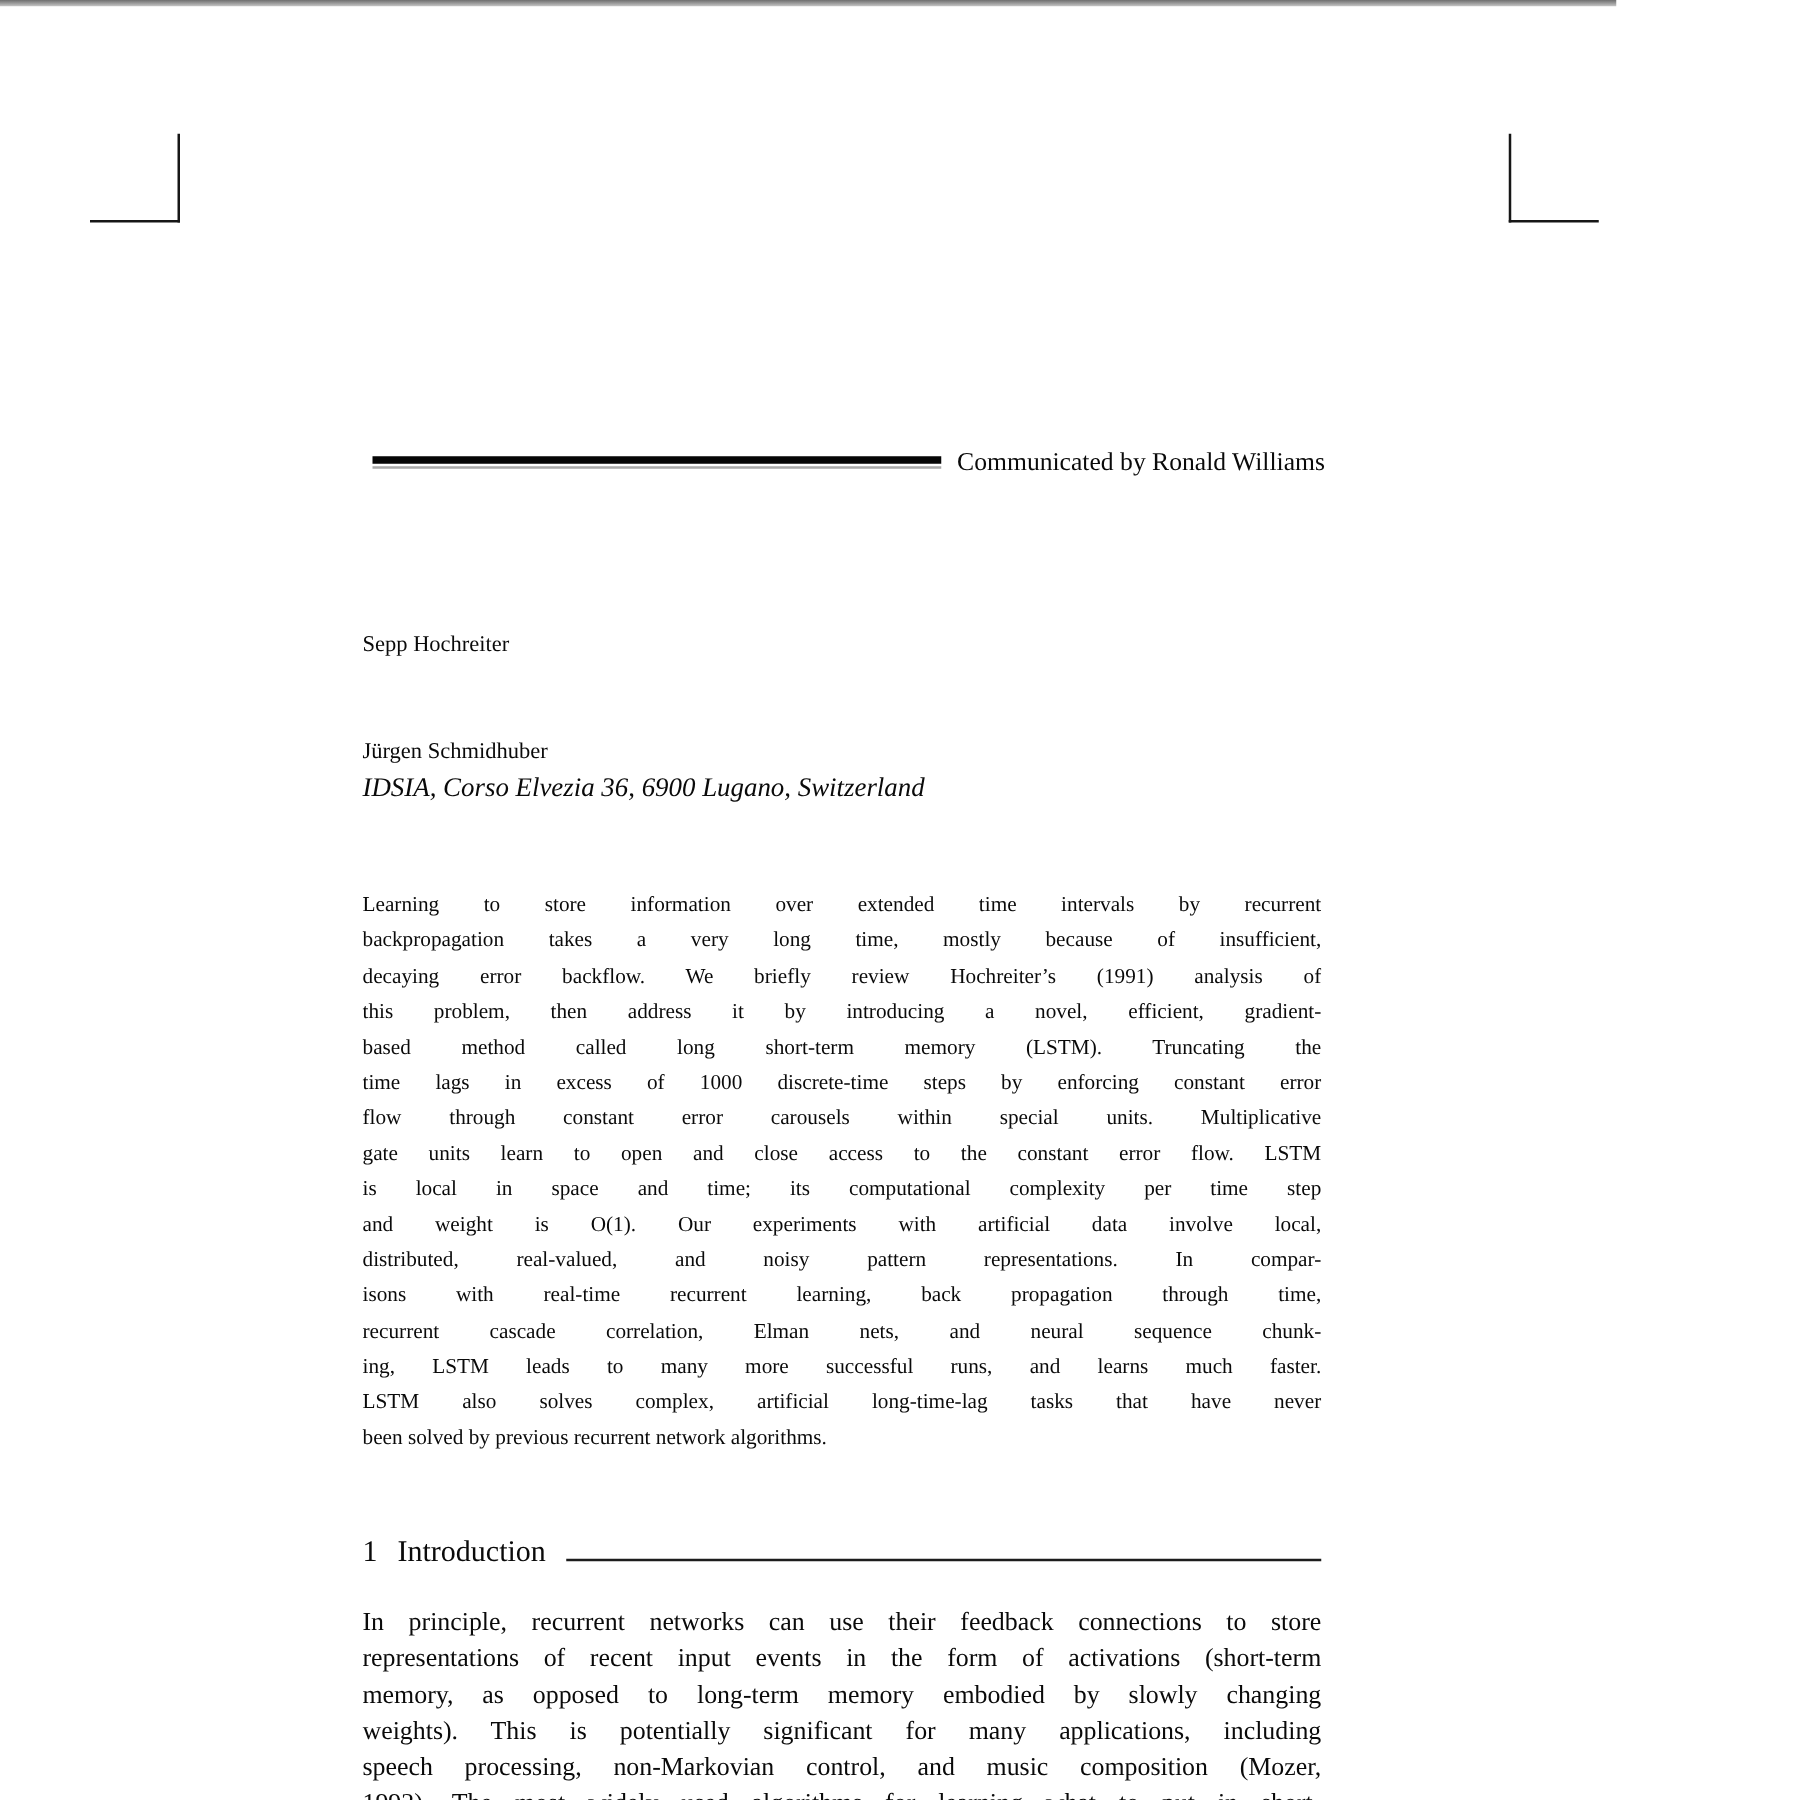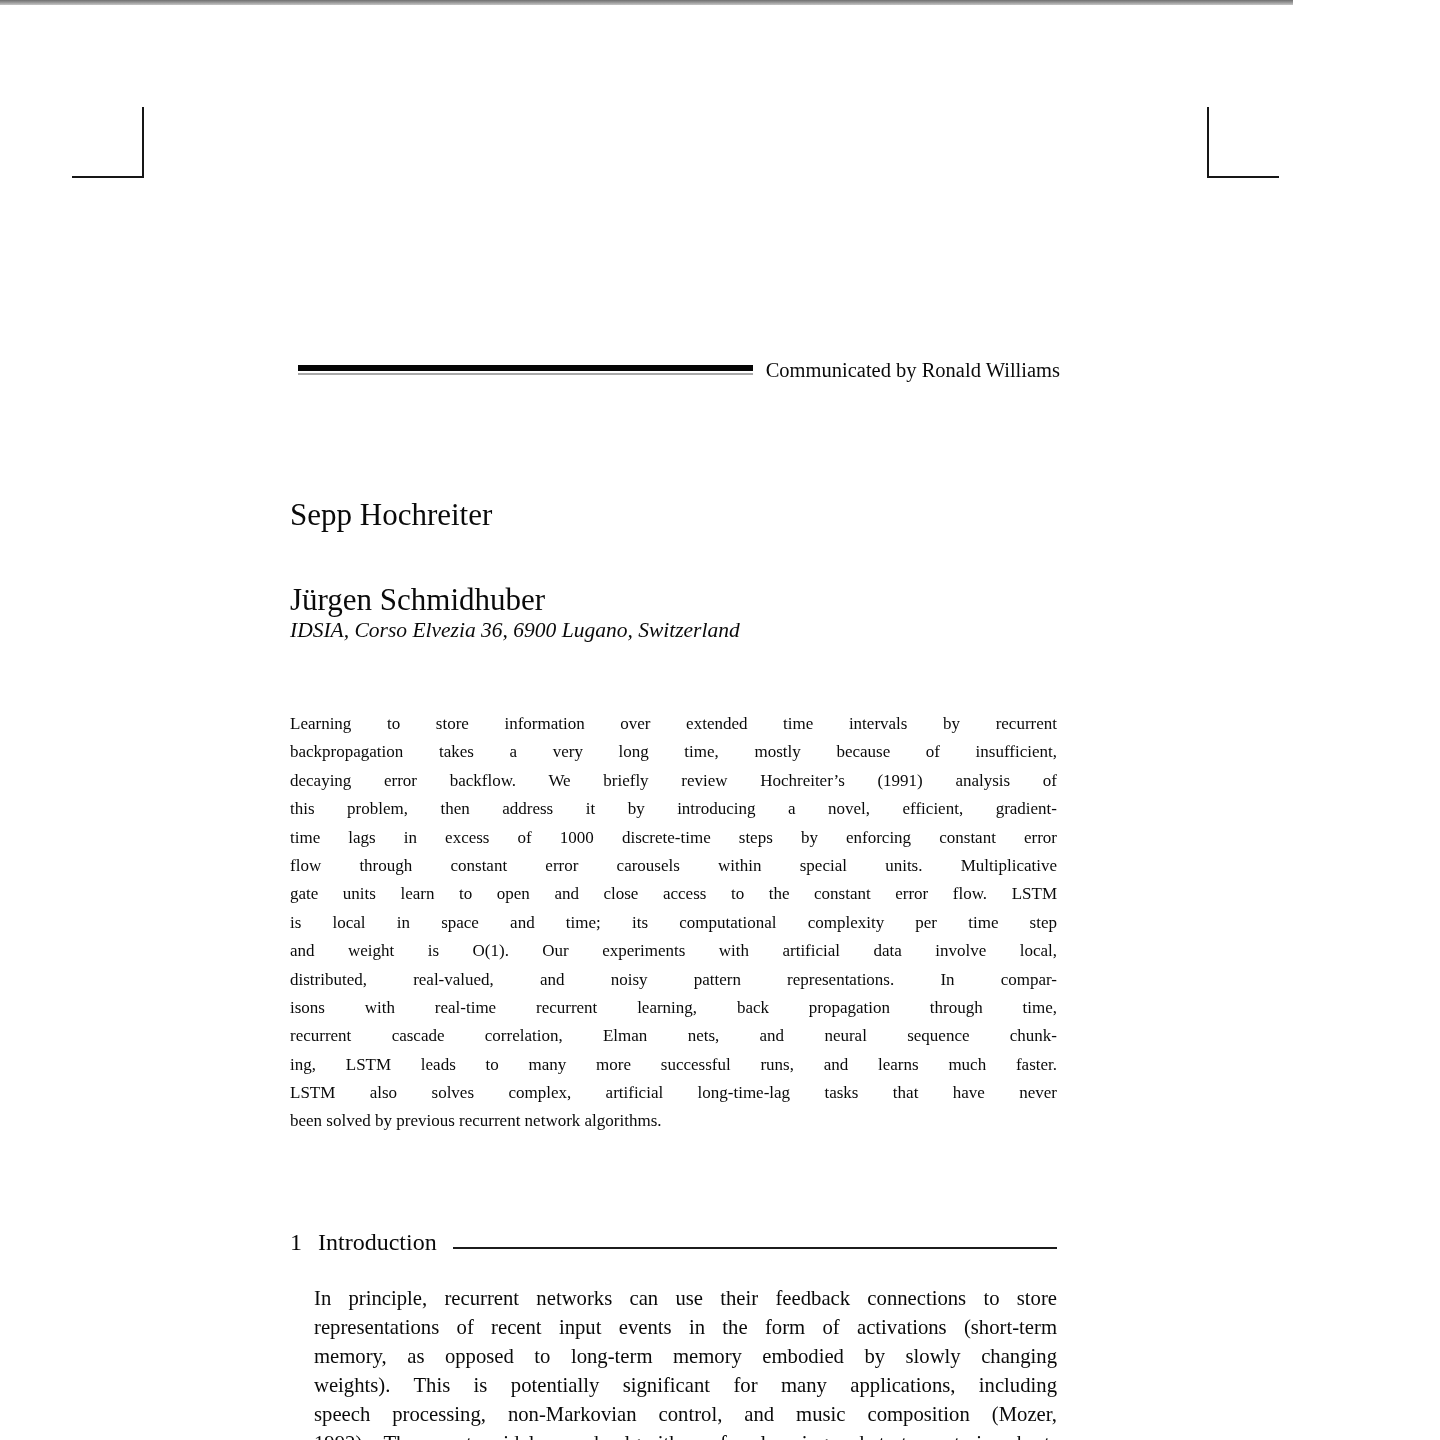--- a/index.html
+++ b/index.html
@@ -37,21 +37,21 @@
   .comm-text { font-size: 20.5px; line-height: 26px; white-space: nowrap; }
 
   .title {
     position: absolute; left: 290px; top: 428px; margin: 0;
     font-size: 29px; font-weight: 400; letter-spacing: 0.2px;
   }
 
   .author-block { position: absolute; left: 290px; }
   .author-block.b1 { top: 500px; }
   .author-block.b2 { top: 585px; }
-  .author-name  { font-size: 31px; line-height: 30px; }
+  .author-name  { font-size: 18px; line-height: 30px; }
   .author-affil { font-size: 21.5px; line-height: 30px; font-style: italic; }
 
   .abstract {
     position: absolute; left: 290px; top: 710px; width: 767px;
     font-size: 17px;
   }
   .abstract .jline { line-height: 28.4px; height: 28.4px; overflow: hidden; }
 
   .jline { text-align: justify; text-align-last: justify; -moz-text-align-last: justify; }
   .jline.noj { text-align-last: left; -moz-text-align-last: left; }
@@ -61,21 +61,21 @@
     display: flex; align-items: center; font-size: 24px;
   }
   .sec-num   { margin-right: 16px; }
   .sec-label { margin-right: 16px; white-space: nowrap; }
   .sec-rule  { flex: 1; height: 2px; background: #1c1c1c; align-self: center; transform: translateY(5px); }
 
   .intro {
     position: absolute; left: 290px; top: 1284px; width: 767px;
     font-size: 20.7px;
   }
-  .intro .jline { line-height: 29px; height: 29px; overflow: hidden; margin-left: 24px; }
+  .intro .jline { line-height: 29px; height: 29px; overflow: hidden; }
 </style>
 </head>
 <body>
 
 <div class="canvas">
 
   <div class="topbar"></div>
 
   <div class="cropmark left"></div>
   <div class="cropmark right"></div>
@@ -96,20 +96,21 @@
   <div class="author-block b2">
     <div class="author-name">Jürgen Schmidhuber</div>
     <div class="author-affil">IDSIA, Corso Elvezia 36, 6900 Lugano, Switzerland</div>
   </div>
 
   <div class="abstract">
     <div class="jline">Learning to store information over extended time intervals by recurrent</div>
     <div class="jline">backpropagation takes a very long time, mostly because of insufficient,</div>
     <div class="jline">decaying error backflow. We briefly review Hochreiter’s (1991) analysis of</div>
     <div class="jline">this problem, then address it by introducing a novel, efficient, gradient-</div>
+    <div class="jline">based method called long short-term memory (LSTM). Truncating the</div>
     <div class="jline">time lags in excess of 1000 discrete-time steps by enforcing constant error</div>
     <div class="jline">flow through constant error carousels within special units. Multiplicative</div>
     <div class="jline">gate units learn to open and close access to the constant error flow. LSTM</div>
     <div class="jline">is local in space and time; its computational complexity per time step</div>
     <div class="jline">and weight is O(1). Our experiments with artificial data involve local,</div>
     <div class="jline">distributed, real-valued, and noisy pattern representations. In compar-</div>
     <div class="jline">isons with real-time recurrent learning, back propagation through time,</div>
     <div class="jline">recurrent cascade correlation, Elman nets, and neural sequence chunk-</div>
     <div class="jline">ing, LSTM leads to many more successful runs, and learns much faster.</div>
     <div class="jline">LSTM also solves complex, artificial long-time-lag tasks that have never</div>

